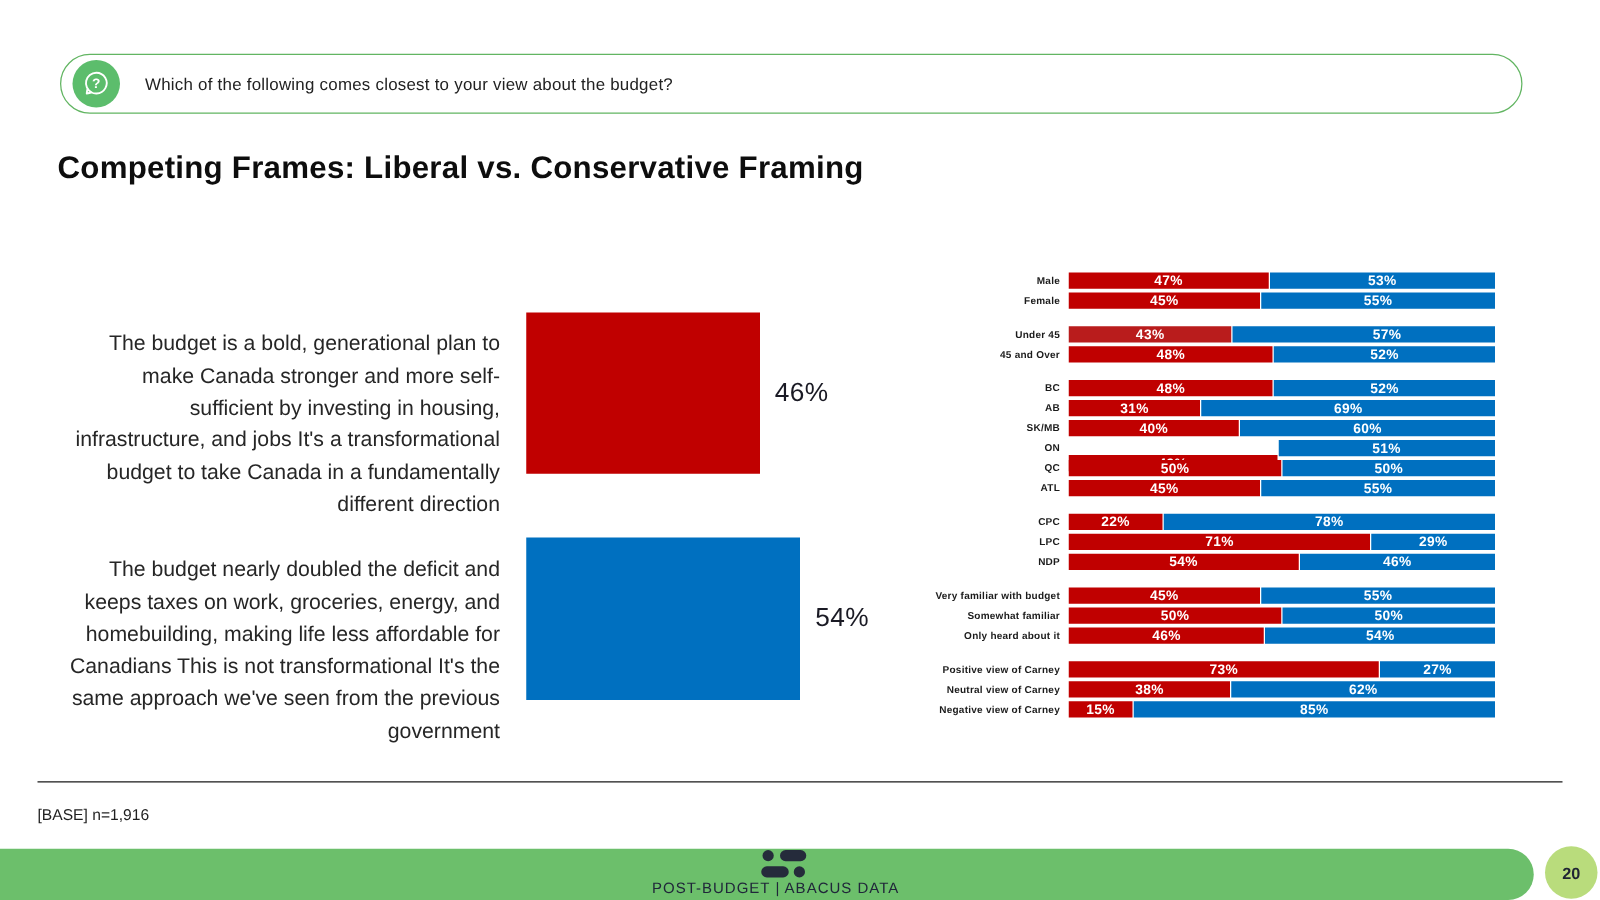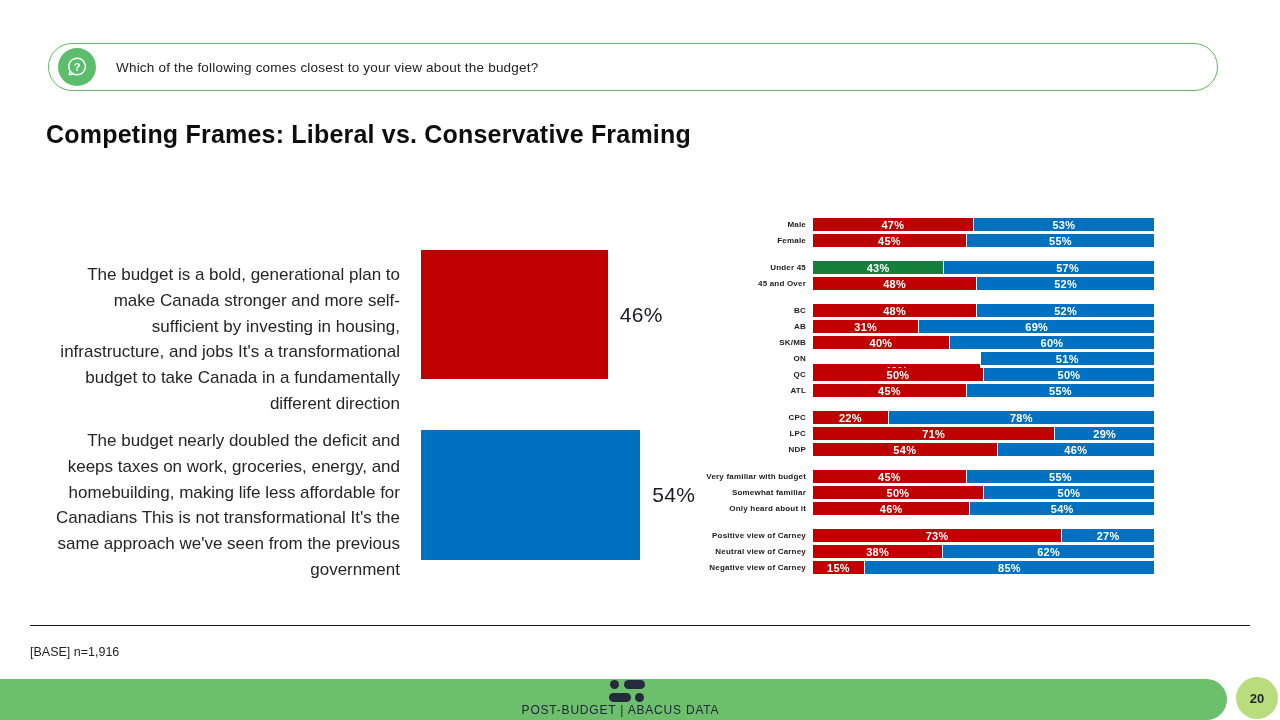--- a/index.html
+++ b/index.html
@@ -14,30 +14,30 @@
     background:#5CBD6C;display:flex;align-items:center;justify-content:center;}
   .q-text{margin-left:67px;font-size:13.5px;color:#222222;letter-spacing:.2px;}
 
   
   .page-title{position:absolute;left:46px;top:120px;font-size:25px;font-weight:bold;color:#0d0d0d;letter-spacing:.2px;}
 
   
   .statement{position:absolute;left:50px;width:350px;text-align:right;font-size:17px;
     line-height:1.52;color:#262626;}
   .statement-1{top:262px;}
-  .statement-2{top:428px;}
+  .statement-2{top:443px;}
   .frame-bar-wrap{position:absolute;left:421px;display:flex;align-items:center;}
   .frame-bar-wrap-1{top:250px;}
   .frame-bar-wrap-2{top:430px;}
   .frame-bar{height:129px;}
   .frame-bar-2{height:130px;}
   .frame-value{margin-left:12px;font-size:21px;color:#1a1a24;letter-spacing:.3px;}
 
   
-  .demo-chart{position:absolute;left:648px;top:218px;width:514px;}
+  .demo-chart{position:absolute;left:690px;top:218px;width:514px;}
   .demo-group{margin-bottom:14px;}
   .demo-row{display:flex;align-items:center;margin-bottom:3px;height:13px;}
   .demo-label{width:165px;padding-right:7px;box-sizing:border-box;text-align:right;
     font-size:8px;font-weight:bold;color:#1b1b1b;letter-spacing:.2px;}
   .demo-bar{width:341px;height:13px;display:flex;gap:1px;background:#ffffff;}
   .seg{height:13px;display:flex;align-items:center;justify-content:center;overflow:hidden;}
   .seg span{font-size:11px;font-weight:bold;color:#ffffff;letter-spacing:.3px;}
 
   
   .divider{position:absolute;left:30px;top:625px;width:1220px;height:1px;background:#1a1a1a;}
@@ -110,21 +110,21 @@
             <div class="seg" style="flex: 55 1 0%; background: rgb(0, 112, 192);">
               <span>55%</span>
             </div>
           </div>
         </div>
       </div>
       <div class="demo-group">
         <div class="demo-row">
           <div class="demo-label">Under 45</div>
           <div class="demo-bar">
-            <div class="seg" style="flex: 43 1 0%; background: #15803d;">
+            <div class="seg" style="flex: 43 1 0%; background: #b91c1c;">
               <span>43%</span>
             </div>
             <div class="seg" style="flex: 57 1 0%; background: rgb(0, 112, 192); padding-left: 37px;">
               <span>57%</span>
             </div>
           </div>
         </div>
         <div class="demo-row">
           <div class="demo-label">45 and Over</div>
           <div class="demo-bar">

